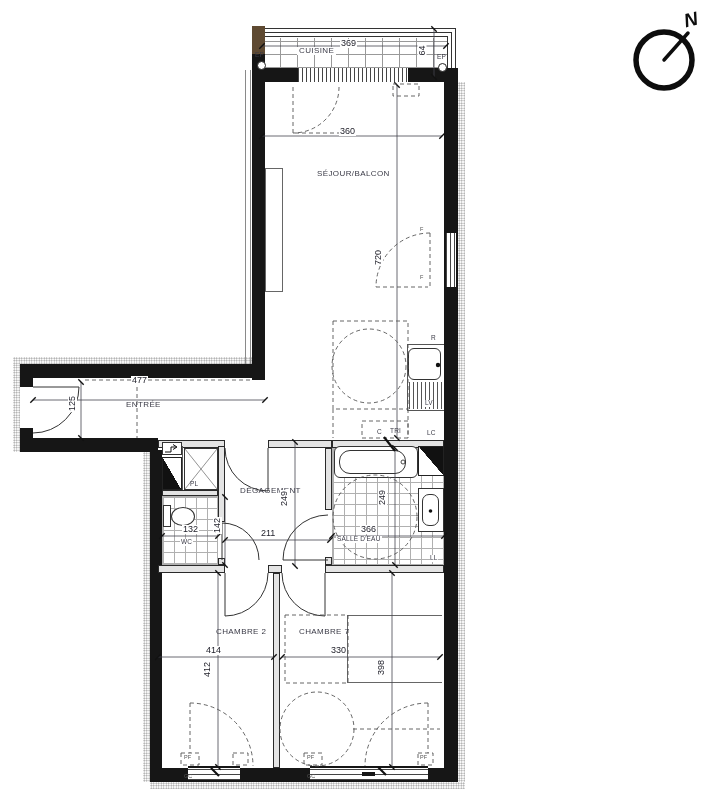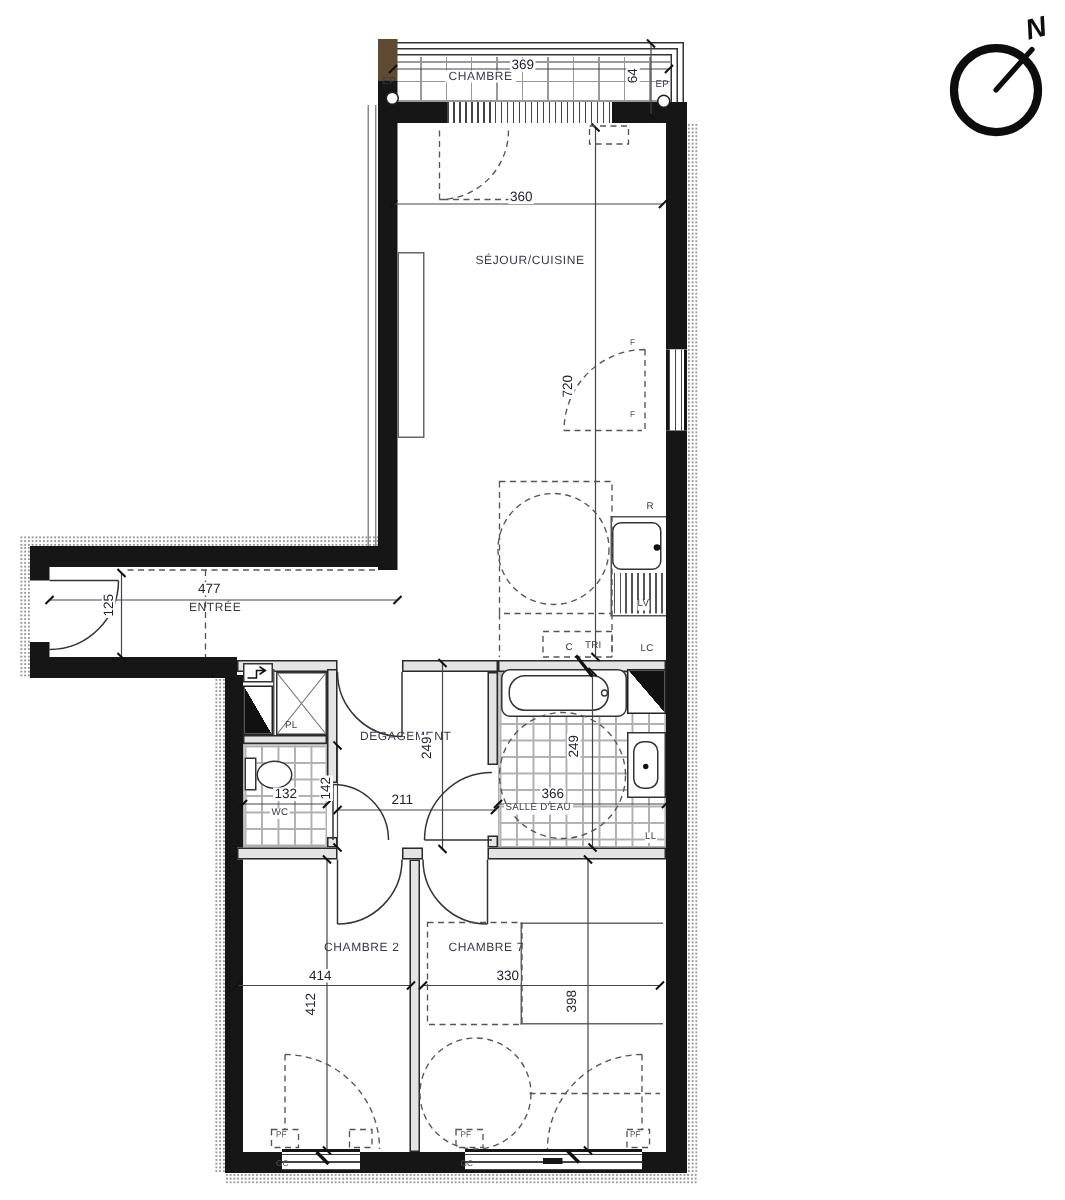--- a/index.html
+++ b/index.html
@@ -174,35 +174,35 @@
     <circle cx="438" cy="365" r="2.2" fill="#111"></circle>
     <circle cx="430.5" cy="511" r="1.8" fill="#111"></circle>
   </svg>
 
   <svg class="abs" style="left:630px;top:8px" width="76" height="86" viewBox="0 0 76 86">
     <circle cx="34" cy="52" r="28" fill="none" stroke="#0d0d0d" stroke-width="5.5"></circle>
     <line x1="34" y1="52" x2="58" y2="25" stroke="#0d0d0d" stroke-width="3.5" stroke-linecap="round"></line>
   </svg>
   <div class="lbl" style="left:684px;top:10px;font-size:19px;font-weight:bold;font-style:italic;color:#0d0d0d;transform:rotate(-14deg)">N</div>
 
-  <div class="lbl" style="left:297px;top:47px;background:#fff;padding:0 2px">CHAMBRE</div>
-  <div class="lbl" style="left:317px;top:170px">SÉJOUR/CUISINE</div>
+  <div class="lbl" style="left:297px;top:47px;background:#fff;padding:0 2px">CUISINE</div>
+  <div class="lbl" style="left:317px;top:170px">SÉJOUR/BALCON</div>
   <div class="lbl" style="left:126px;top:401px">ENTRÉE</div>
   <div class="lbl" style="left:240px;top:487px">DÉGAGEMENT</div>
   <div class="lbl sm" style="left:190px;top:481px">PL</div>
   <div class="lbl sm" style="left:180px;top:539px;background:#fff;padding:0 1px">WC</div>
   <div class="lbl sm" style="left:336px;top:536px;background:#fff;padding:0 1px">SALLE D'EAU</div>
   <div class="lbl" style="left:216px;top:628px">CHAMBRE 2</div>
   <div class="lbl" style="left:299px;top:628px">CHAMBRE 7</div>
 
   <div class="dim" style="left:340px;top:39px">369</div>
   <div class="dim rot" style="left:416px;top:46px">64</div>
   <div class="dim" style="left:339px;top:127px">360</div>
   <div class="dim rot" style="left:370px;top:253px">720</div>
-  <div class="dim" style="left:131px;top:388px">477</div>
+  <div class="dim" style="left:131px;top:376px">477</div>
   <div class="dim rot" style="left:64px;top:399px">125</div>
   <div class="dim" style="left:182px;top:525px">132</div>
   <div class="dim rot" style="left:209px;top:521px">142</div>
   <div class="dim" style="left:260px;top:529px">211</div>
   <div class="dim rot" style="left:276px;top:494px">249</div>
   <div class="dim rot" style="left:374px;top:493px">249</div>
   <div class="dim" style="left:360px;top:525px">366</div>
   <div class="dim" style="left:205px;top:646px">414</div>
   <div class="dim rot" style="left:199px;top:665px">412</div>
   <div class="dim" style="left:330px;top:646px">330</div>

